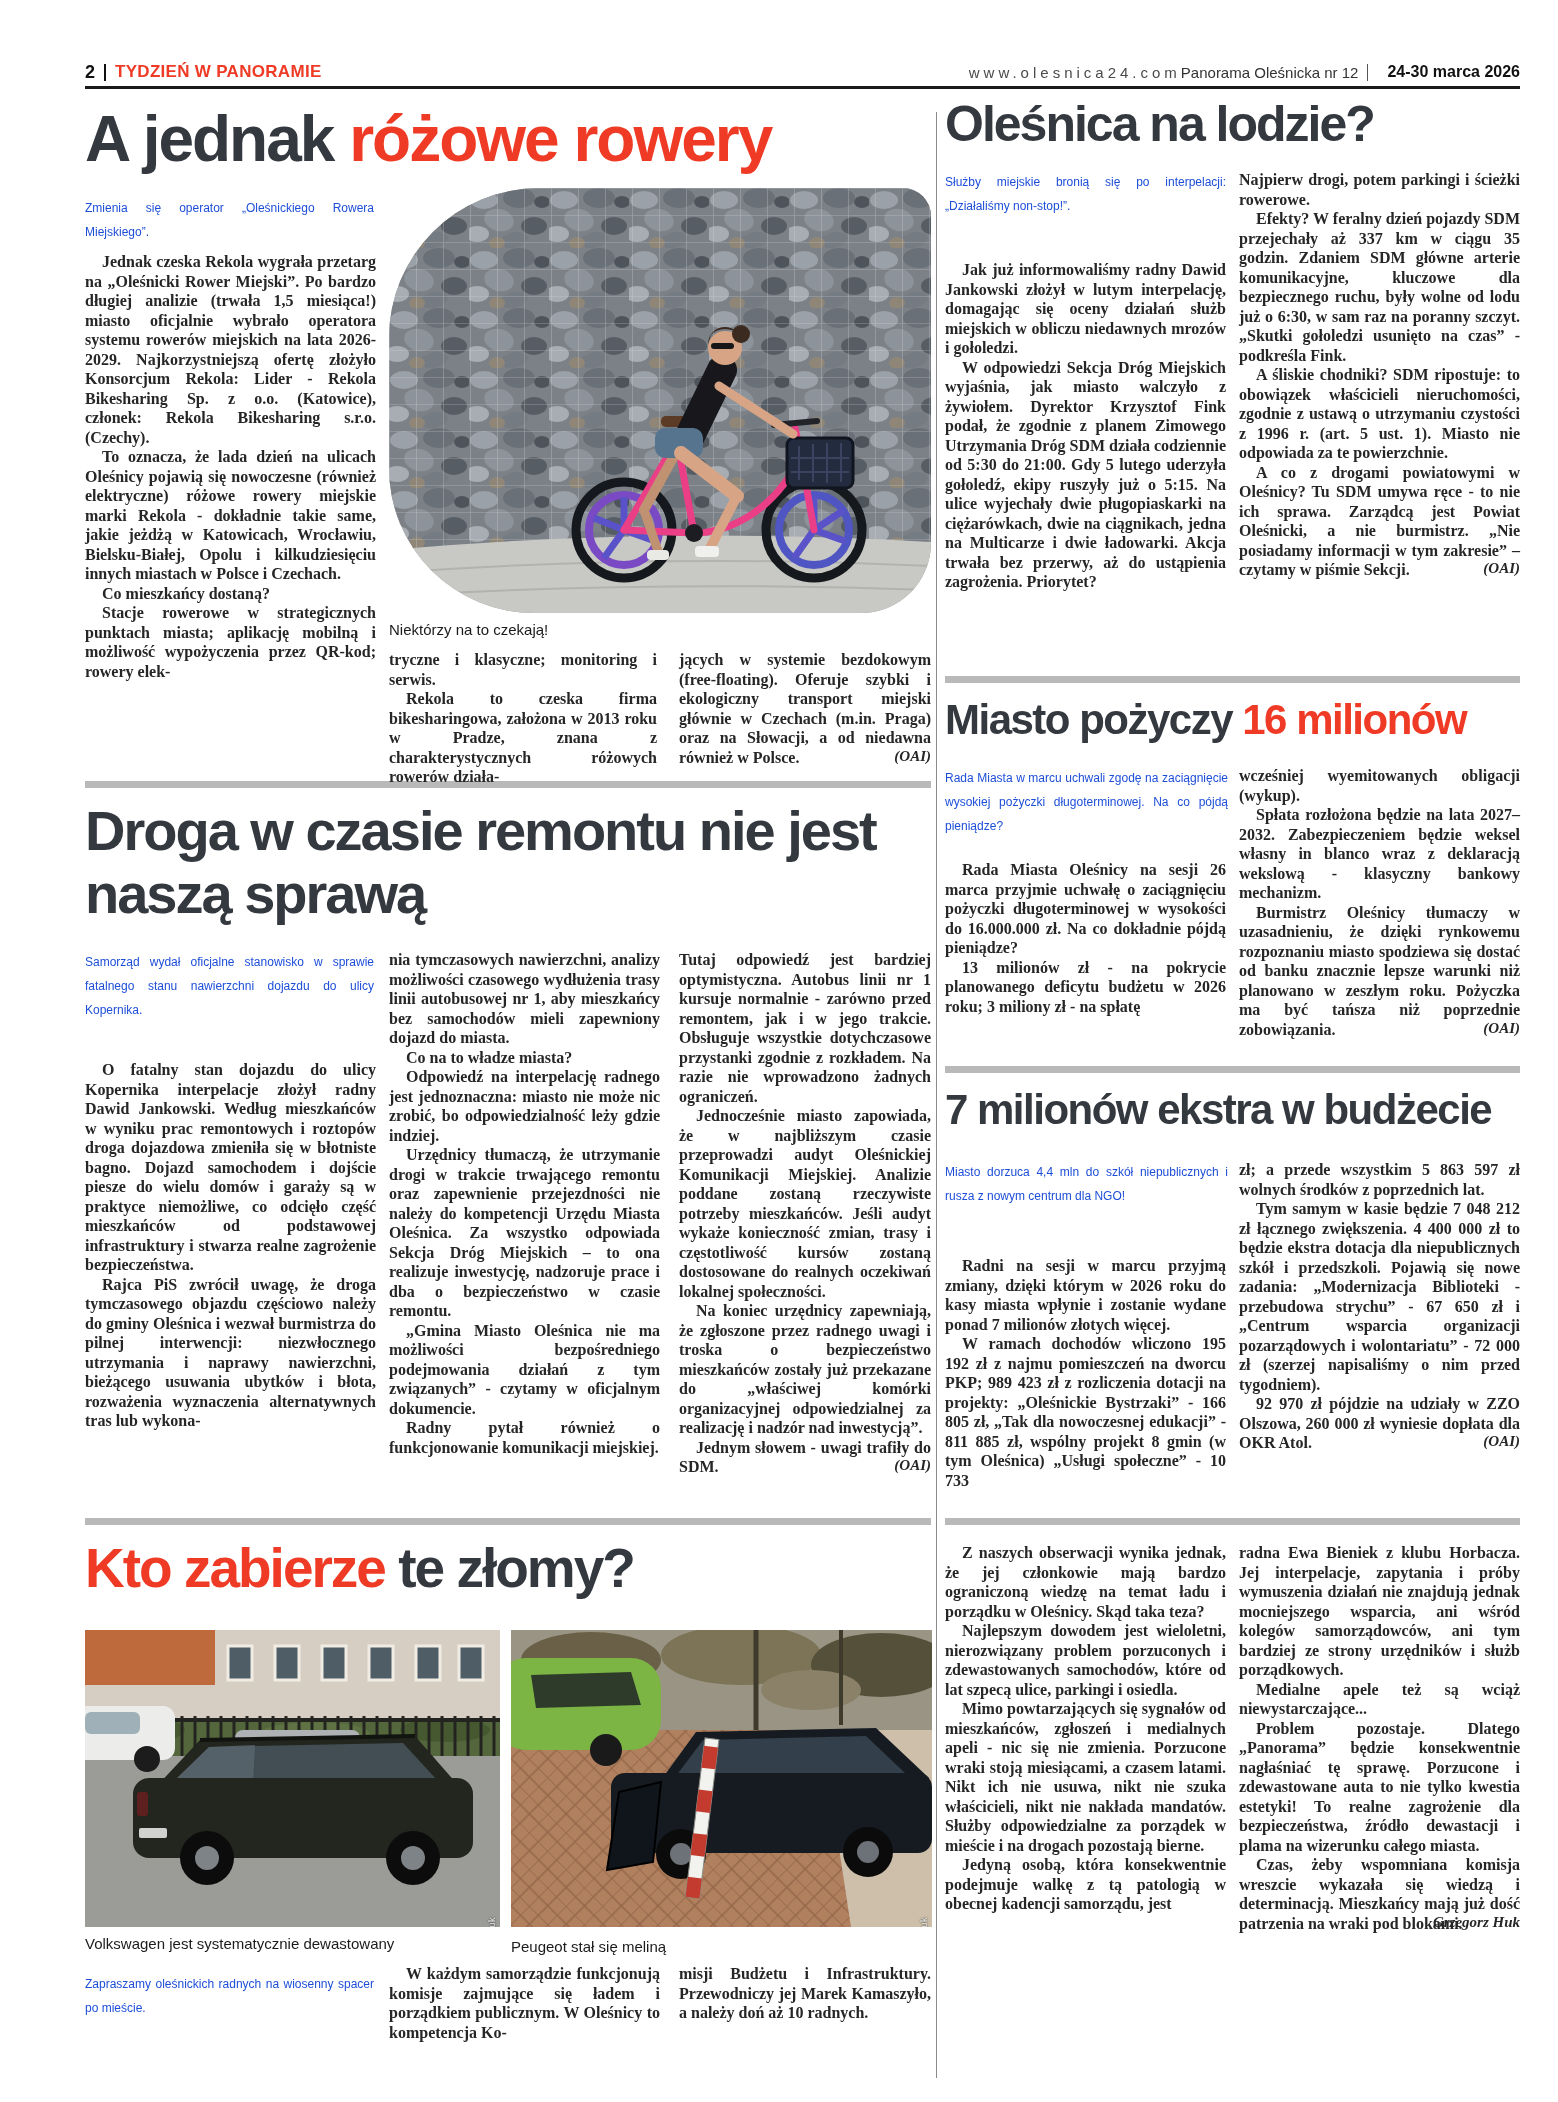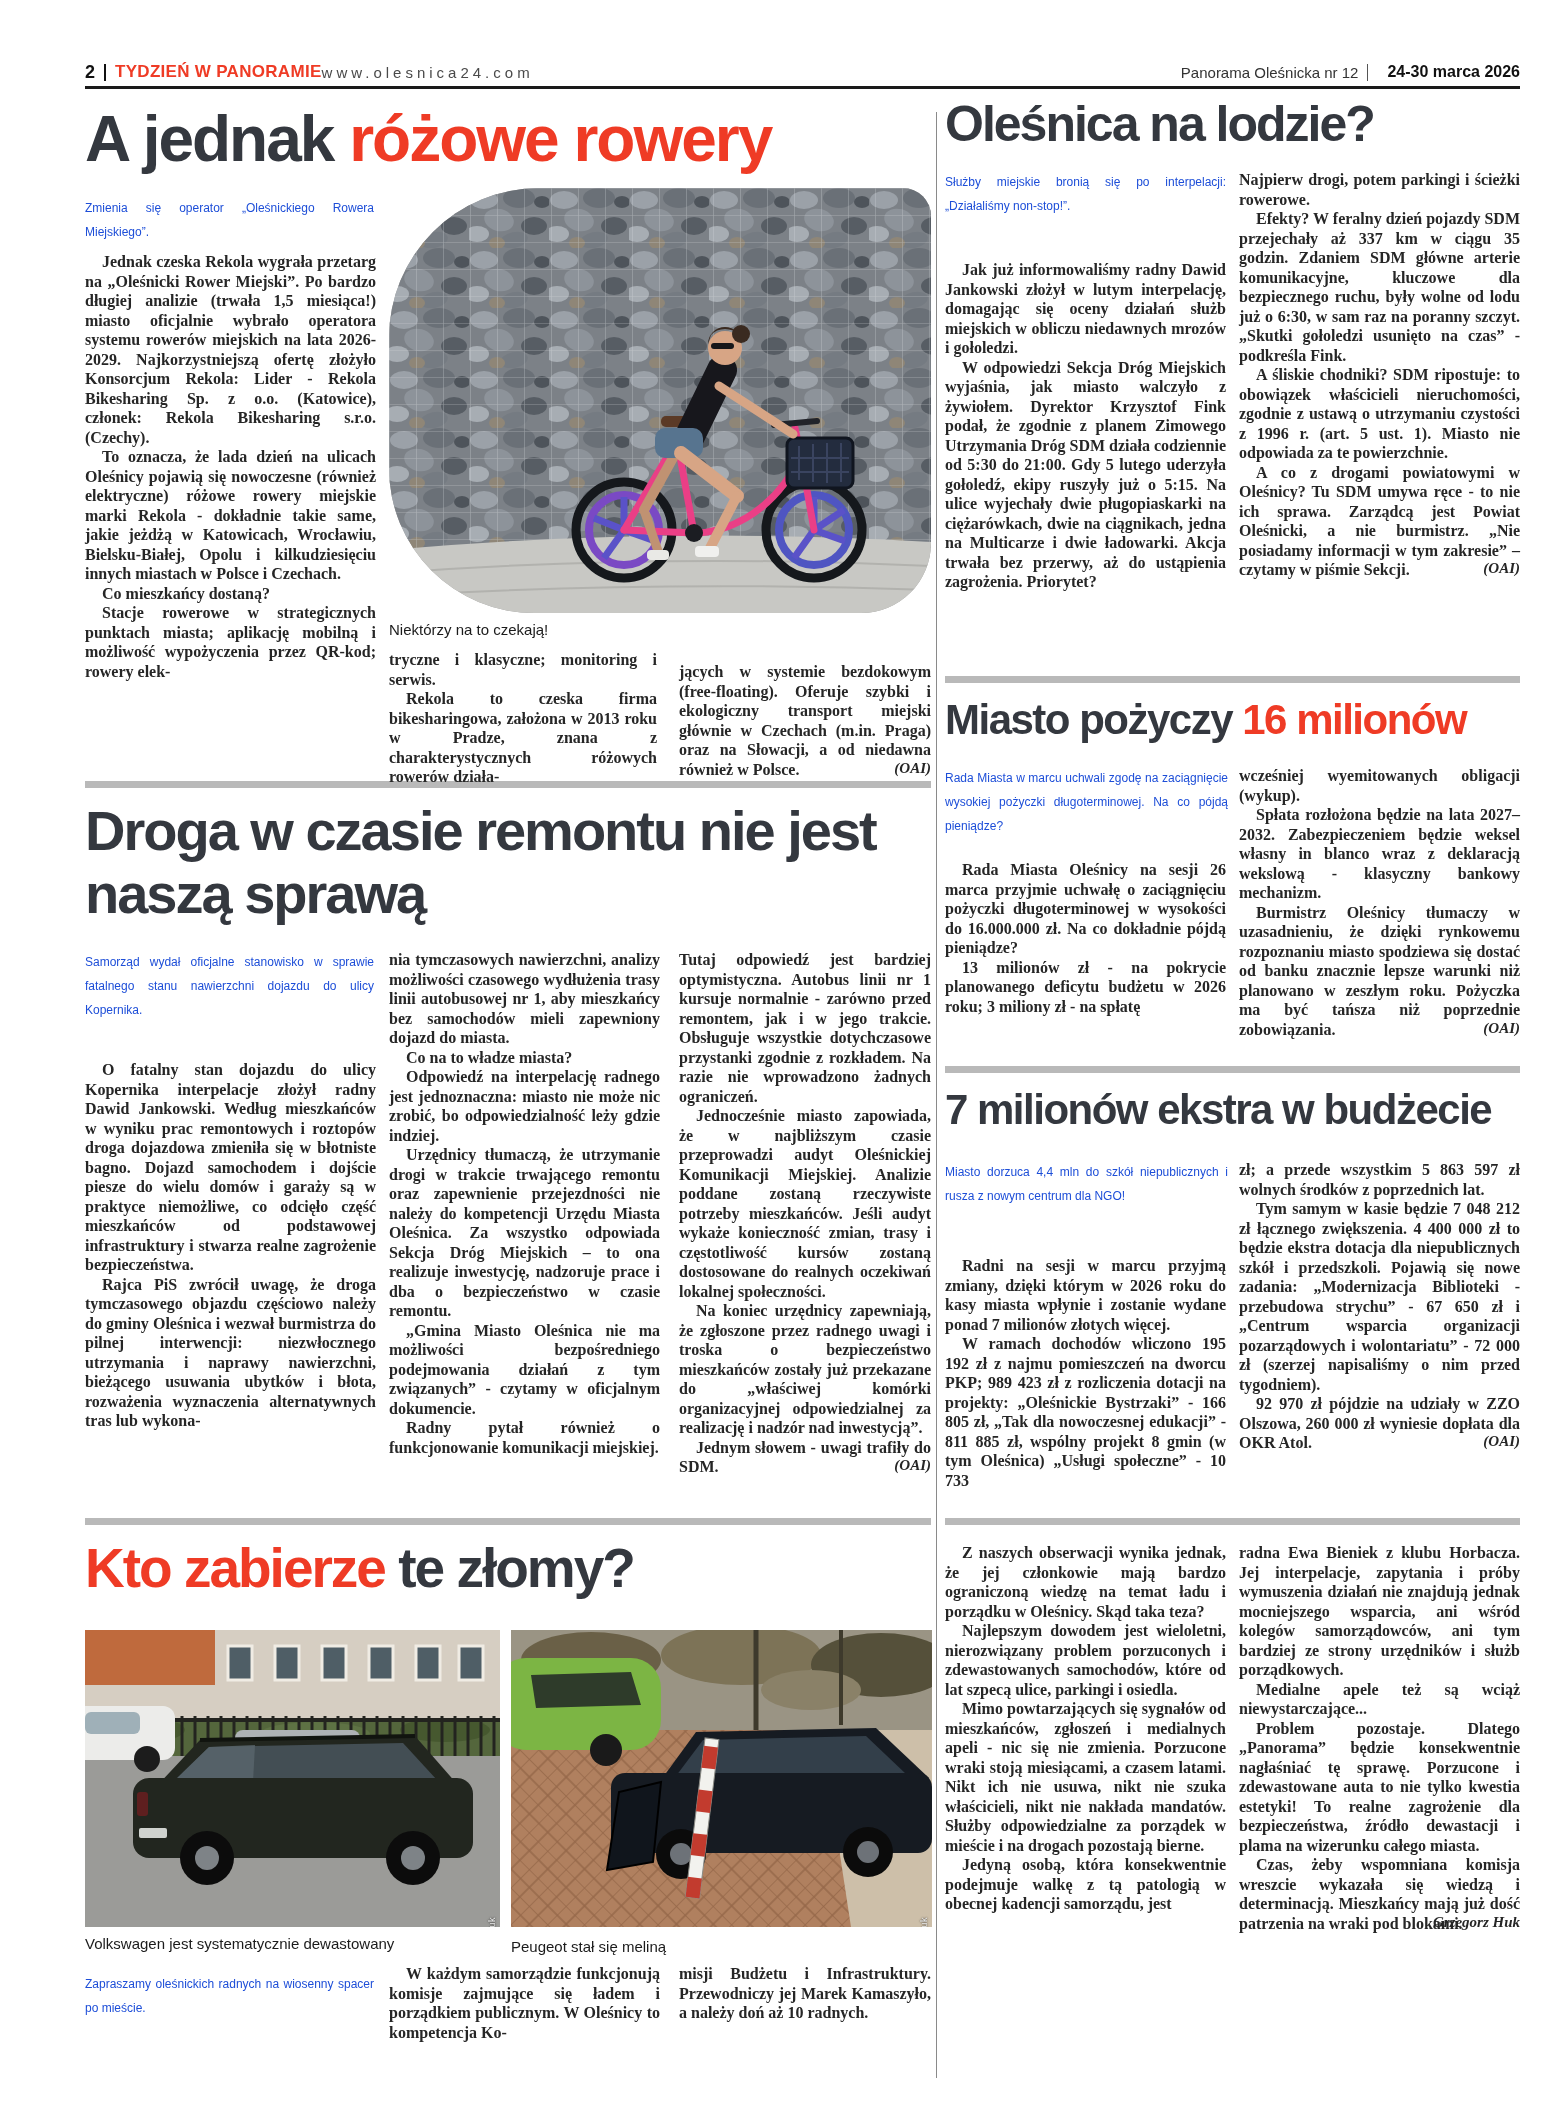--- a/index.html
+++ b/index.html
@@ -6,21 +6,21 @@
   .page{position:relative;width:1558px;height:2102px;background:#fff;overflow:hidden;
         font-family:"Liberation Serif",serif;color:#262626;}
   
   .header{position:absolute;left:85px;top:58px;width:1435px;height:28px;
           border-bottom:3px solid #1a1a1a;display:flex;align-items:center;
           font-family:"Liberation Sans",sans-serif;}
   .pgnum{font-weight:bold;font-size:18px;color:#111;}
   .hd-div{width:2px;height:17px;background:#111;margin:0 9px;}
   .hd-div.thin{width:1px;background:#555;}
   .section-title{font-weight:bold;font-size:17px;color:#ef3b25;letter-spacing:.3px;text-align:right;}
-  .website{flex:1;text-align:left;font-size:15px;color:#4a4a4a;letter-spacing:4px;}
+  .website{flex:1;text-align:right;font-size:15px;color:#4a4a4a;letter-spacing:4px;}
   .issue{font-size:15px;color:#333;}
   .date{font-weight:bold;font-size:16px;color:#111;margin-left:10px;}
   
   .vrule{position:absolute;left:936px;top:112px;width:1px;height:1966px;background:#8a8a8a;}
   .hbar{position:absolute;height:7px;background:#b9b9b9;}
   
   .headline{position:absolute;font-family:"Liberation Sans",sans-serif;font-weight:bold;
             color:#34383f;letter-spacing:-2px;line-height:1.05;white-space:nowrap;}
   .headline.wrap{white-space:normal;}
   .red{color:#ef3b25;}
@@ -145,21 +145,21 @@
       <p>Jednak czeska Rekola wygrała przetarg na „Oleśnicki Rower Miejski”. Po bardzo długiej analizie (trwała 1,5 miesiąca!)  miasto oficjalnie wybrało operatora systemu rowerów miejskich na lata 2026-2029. Najkorzystniejszą ofertę złożyło Konsorcjum Rekola: Lider - Rekola Bikesharing Sp. z o.o. (Katowice), członek: Rekola Bikesharing s.r.o. (Czechy).</p>
       <p>To oznacza, że lada dzień na ulicach Oleśnicy pojawią się nowoczesne (również elektryczne) różowe rowery miejskie marki Rekola - dokładnie takie same, jakie jeżdżą w Katowicach, Wrocławiu, Bielsku-Białej, Opolu i kilkudziesięciu innych miastach w Polsce i Czechach.</p>
       <p>Co mieszkańcy dostaną?</p>
       <p>Stacje rowerowe w strategicznych punktach miasta; aplikację mobilną i możliwość wypożyczenia przez QR-kod; rowery elek-</p>
     </div>
   <div class="bodycol cont" style="left:389px;top:650px;width:268px;">
       <p>tryczne i klasyczne; monitoring i serwis.</p>
       <p>Rekola to czeska firma bikesharingowa, założona w 2013 roku w Pradze, znana z charakterystycznych różowych rowerów działa-</p>
     </div>
   <div style="position:absolute;left:679px;top:650px;width:252px;">
-    <div class="bodycol cont" style="position:static;margin-top:12px;">
+    <div class="bodycol cont" style="position:static;">
         <p>jących w systemie bezdokowym (free-floating). Oferuje szybki i ekologiczny transport miejski głównie w Czechach (m.in. Praga) oraz na Słowacji, a od niedawna również w Polsce.</p>
       </div>
     <div class="byline">(OAI)</div>
   </div>
 
   <div class="headline" style="left:945px;top:98px;font-size:50px;">Oleśnica na lodzie?</div>
   <div class="lead" style="left:945px;top:170px;width:281px;">Służby miejskie bronią się po interpelacji: „Działaliśmy non-stop!”.</div>
   <div class="bodycol" style="left:945px;top:260px;width:281px;">
       <p>Jak już informowaliśmy radny Dawid Jankowski złożył w lutym interpelację, domagając się oceny działań służb miejskich w obliczu niedawnych mrozów i gołoledzi.</p>
       <p>W odpowiedzi Sekcja Dróg Miejskich  wyjaśnia, jak miasto walczyło z żywiołem. Dyrektor Krzysztof Fink podał, że zgodnie z planem Zimowego Utrzymania Dróg SDM działa codziennie od 5:30 do 21:00. Gdy 5 lutego uderzyła gołoledź, ekipy ruszyły już o 5:15. Na ulice wyjechały dwie pługopiaskarki na ciężarówkach, dwie na ciągnikach, jedna na Multicarze i dwie ładowarki. Akcja trwała bez przerwy, aż do ustąpienia zagrożenia. Priorytet?</p>

